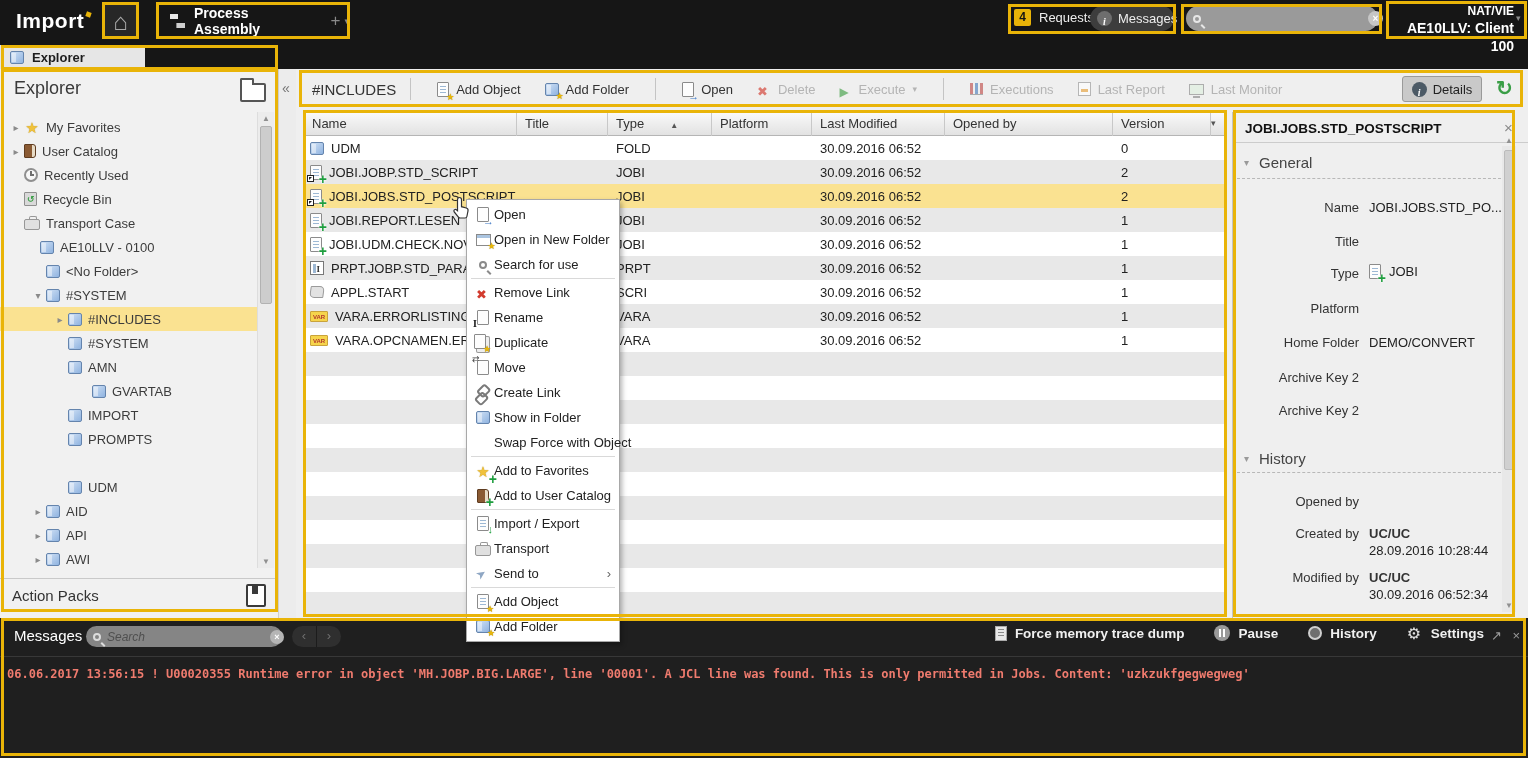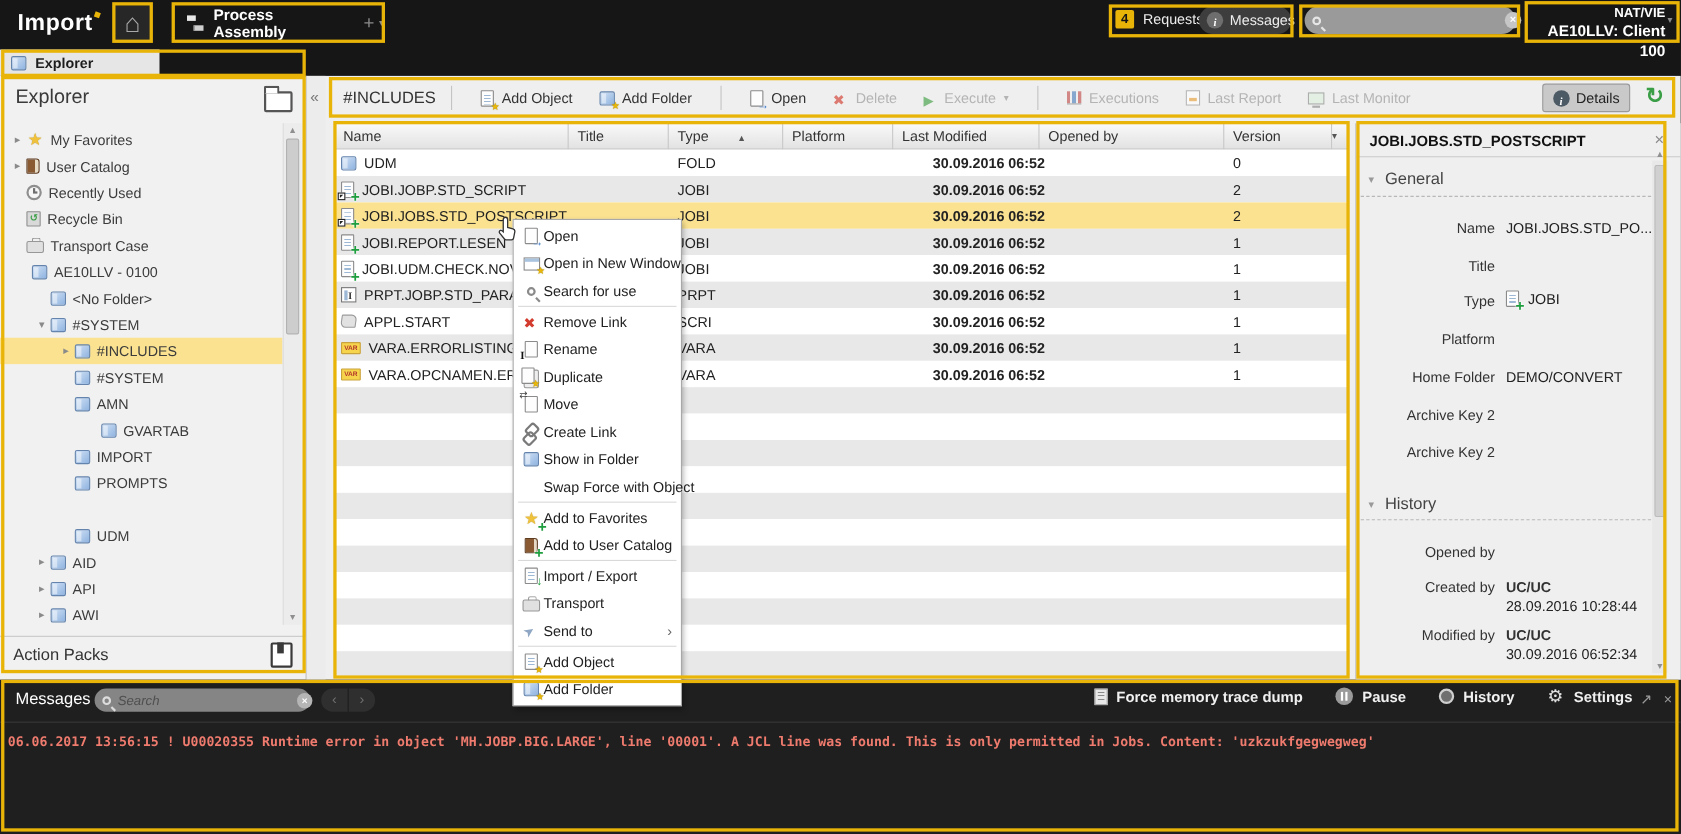--- a/index.html
+++ b/index.html
@@ -162,21 +162,21 @@
            background:linear-gradient(#fafafa,#e2e2e2); border-bottom:1px solid #b5b5b5; }
   .th { position:absolute; top:0; height:24px; font-size:13px; color:#333; padding:4px 0 0 8px;
         border-right:1px solid #c8c8c8; }
   .sort-asc { font-size:8px; color:#555; margin-left:26px; }
   .th-chev { position:absolute; left:907px; top:6px; color:#555; font-size:9px; }
   .trow { position:absolute; left:0; width:922px; height:24px; background:#fff; }
   .trow.g { background:#e8e8e8; }
   .trow.sel { background:#fae291; }
   .cell { position:absolute; top:0; height:24px; display:flex; align-items:center; font-size:13px; color:#222;
           white-space:nowrap; }
-  .c-name { left:6px; gap:7px; } .c-type { left:312px;text-align:center; } .c-mod { left:544px;font-weight:bold; } .c-ver { left:817px; }
+  .c-name { left:6px; gap:7px; } .c-type { left:312px;text-align:center; } .c-mod { left:516px; } .c-ver { left:817px; }
 
   
   #details { position:absolute; left:1232px; top:112px; width:296px; height:506px; background:#efefef;
              border-left:1px solid #c3c3c3; }
   .dtitle { position:absolute; left:12px; top:9px; font-size:13.5px; font-weight:bold; color:#111; }
   .dclose { position:absolute; left:271px; top:7px; color:#8a8a8a; font-size:15px; }
   .dhead-line { position:absolute; left:0; top:30px; width:296px; border-bottom:1px solid #ccc; }
   .dsec { position:absolute; left:11px; display:flex; align-items:center; gap:10px; }
   .dsec .tri { color:#9a9a9a; font-size:10px; }
   .dsec .lbl { font-size:15px; color:#444; }
@@ -291,21 +291,21 @@
       <div class="titem" style="top:75px;padding-left:8px">
           <span class="exp"></span>
           <span class="ic ic-bin"></span>
           <span class="tlabel">Recycle Bin</span>
         </div>
       <div class="titem" style="top:99px;padding-left:8px">
           <span class="exp"></span>
           <span class="ic ic-case"></span>
           <span class="tlabel">Transport Case</span>
         </div>
-      <div class="titem" style="top:123px;padding-left:13px">
+      <div class="titem" style="top:123px;padding-left:24px">
           <span class="exp"></span>
           <span class="ic ic-folder"></span>
           <span class="tlabel">AE10LLV - 0100</span>
         </div>
       <div class="titem" style="top:147px;padding-left:30px">
           <span class="exp"></span>
           <span class="ic ic-folder"></span>
           <span class="tlabel">&lt;No Folder&gt;</span>
         </div>
       <div class="titem" style="top:171px;padding-left:30px">
@@ -623,21 +623,21 @@
     <div class="mi">
         <span class="islot">
           <span class="ic ic-doc b-arrow-blue"></span>
         </span>
         <span class="lbl">Open</span>
       </div>
     <div class="mi">
         <span class="islot">
           <span class="ic ic-window b-star-yellow"></span>
         </span>
-        <span class="lbl">Open in New Window</span>
+        <span class="lbl">Open in New Folder</span>
       </div>
     <div class="mi">
         <span class="islot">
           <span class="ic ic-search" style="color:#8a8a8a"></span>
         </span>
         <span class="lbl">Search for use</span>
       </div>
     <div class="msep"></div>
     <div class="mi">
         <span class="islot">

